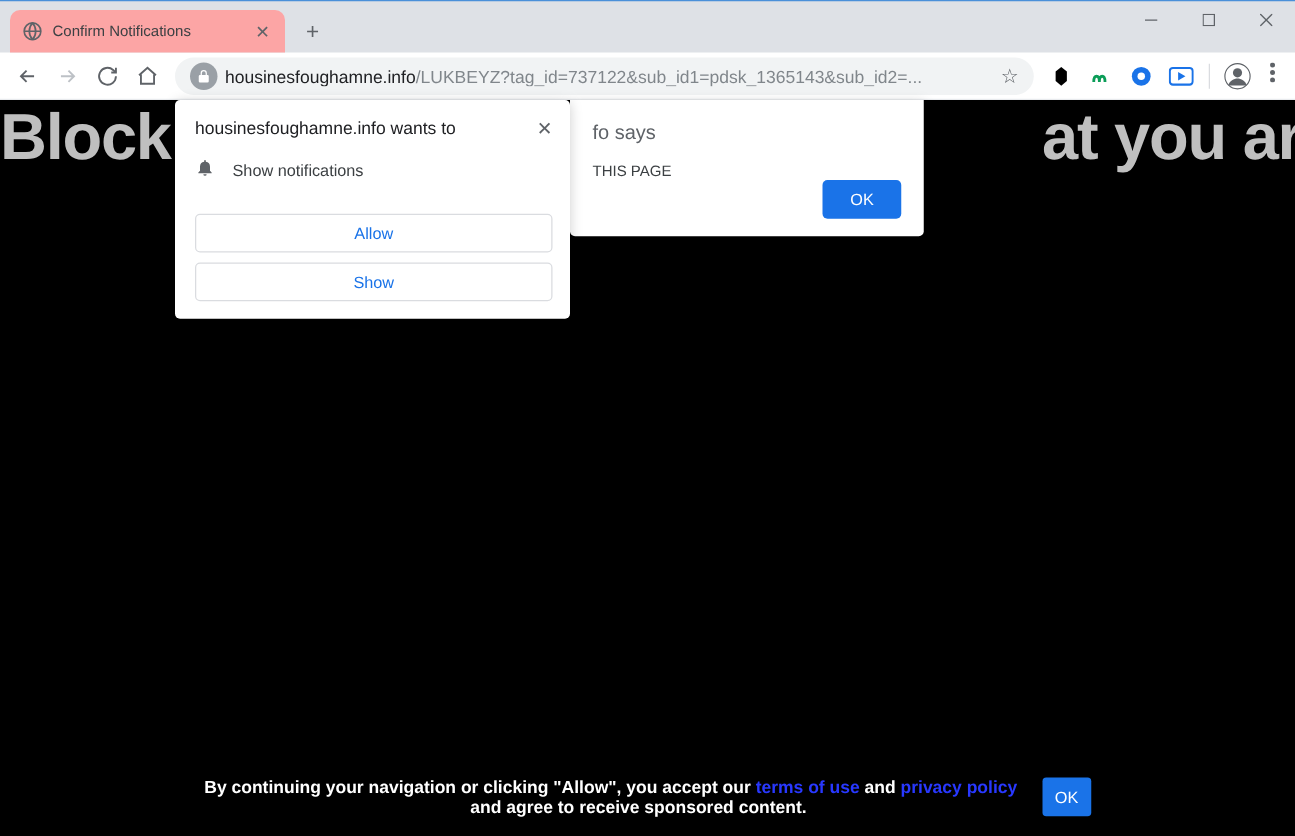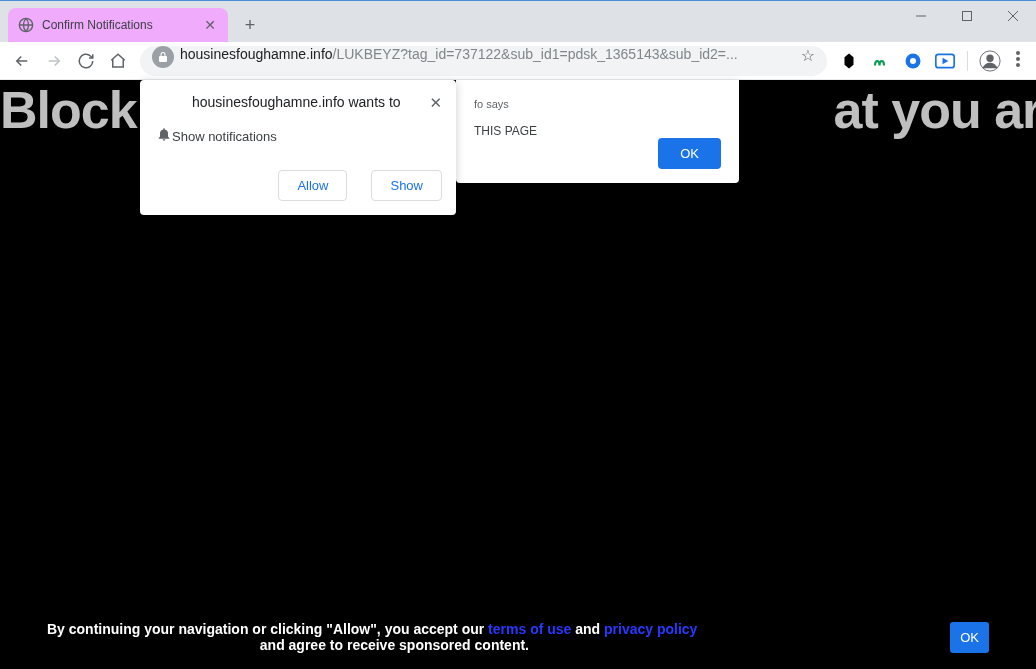--- a/index.html
+++ b/index.html
@@ -17,21 +17,21 @@
   height: 42px;
   background: #dee1e6;
   display: flex;
   align-items: flex-end;
   position: relative;
   border-top: 1px solid #4a90d9;
 }
 .tab {
   display: flex;
   align-items: center;
-  background: #f0abfc;
+  background: #fca5a5;
   border-radius: 8px 8px 0 0;
   height: 34px;
   margin-left: 8px;
   padding: 0 10px;
   min-width: 220px;
   position: relative;
   margin-top: 14px;
 }
 .tab-favicon {
   width: 16px;
@@ -103,20 +103,21 @@
   cursor: pointer;
   border-radius: 14px;
 }
 .nav-btn.disabled { color: #bdc1c6; }
 .address-bar {
   flex: 1;
   height: 30px;
   background: #f1f3f4;
   border-radius: 15px;
   display: flex;
+  align-items: center;
   padding: 0 12px;
   margin: 0 4px;
 }
 .lock-bg {
   width: 22px;
   height: 22px;
   background: #9aa0a6;
   border-radius: 11px;
   display: flex;
   align-items: center;
@@ -196,43 +197,43 @@
   padding: 14px 14px 14px 16px;
 }
 .perm-header {
   display: flex;
   justify-content: space-between;
   align-items: flex-start;
 }
 .perm-title {
   font-size: 14px;
   color: #202124;
-  margin-left: 36px;
 }
 .perm-close {
   color: #5f6368;
   cursor: pointer;
   font-size: 15px;
 }
 .perm-row {
   display: flex;
   align-items: center;
-  gap: 0;
+  gap: 14px;
   margin-top: 14px;
 }
 .bell-icon { color: #5f6368; }
 .perm-label {
   font-size: 13px;
   color: #3c4043;
 }
 .perm-buttons {
   display: flex;
   justify-content: flex-end;
-  gap: 24px;
+  gap: 8px;
   margin-top: 24px;
+  flex-direction: column;
 }
 .perm-btn {
   border: 1px solid #dadce0;
   background: #fff;
   color: #1a73e8;
   font-size: 13px;
   padding: 7px 18px;
   border-radius: 4px;
   cursor: pointer;
 }
@@ -243,21 +244,21 @@
   left: 456px;
   top: 80px;
   width: 283px;
   background: #fff;
   box-shadow: 0 2px 10px rgba(0,0,0,0.15);
   z-index: 15;
   padding: 18px 18px 14px 18px;
   border-radius: 0 0 4px 4px;
 }
 .alert-title {
-  font-size: 11px;
+  font-size: 16px;
   color: #5f6368;
   margin-bottom: 14px;
 }
 .alert-msg {
   font-size: 12px;
   color: #3c4043;
 }
 .alert-buttons {
   display: flex;
   justify-content: flex-end;
@@ -273,21 +274,21 @@
 }
 
 
 .footer-consent {
   position: absolute;
   bottom: 16px;
   left: 0;
   right: 0;
   display: flex;
   align-items: center;
-  justify-content: space-between;
+  justify-content: center;
   gap: 20px;
   padding: 0 47px;
 }
 .consent-text {
   color: #fff;
   font-size: 14px;
   text-align: center;
   font-weight: bold;
 }
 .consent-link {

